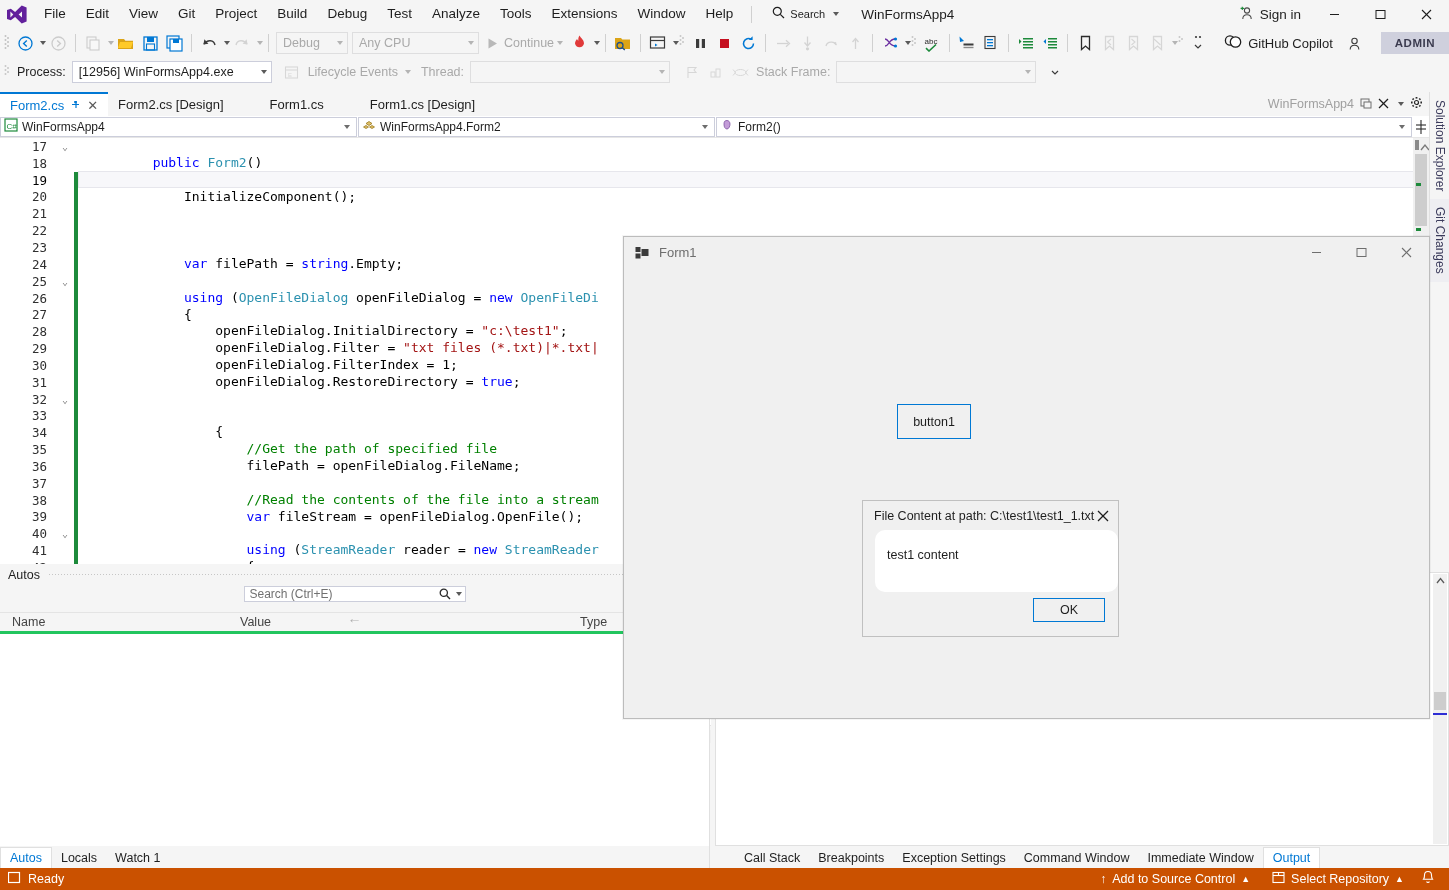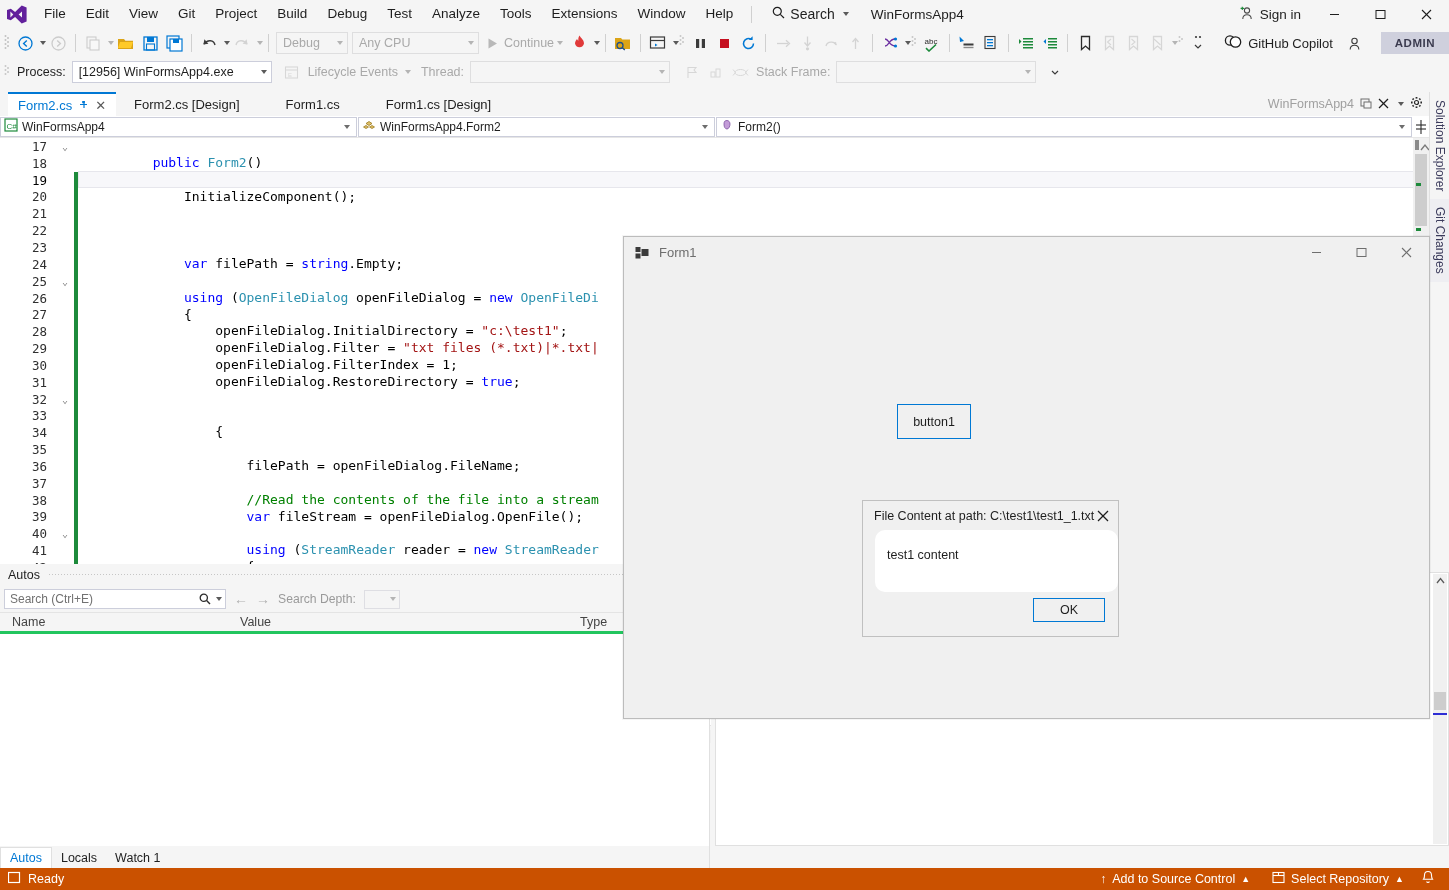--- a/index.html
+++ b/index.html
@@ -19,21 +19,21 @@
   #titlebar {
     height:28px; display:flex; align-items:center;
     background:#f5f5f5; position:relative;
   }
   #vs-logo { width:34px; height:28px; display:flex; align-items:center; justify-content:center; }
   .menu-item {
     padding:0 10px; height:28px; line-height:28px; font-size:13.5px; color:#1e1e1e;
     white-space:nowrap; cursor:default;
   }
   #search-box { display:flex; align-items:center; gap:5px; padding:0 8px 0 14px; height:28px; }
-  #search-box .lbl { font-size:14px; color:#1e1e1e;text-align:right; }
+  #search-box .lbl { font-size:11px; color:#1e1e1e;text-align:right; }
   #solution-name { padding:0 14px; font-size:13.5px; }
   #title-right { position:absolute; right:0; top:0; height:28px; display:flex; align-items:center; }
   #signin { display:flex; align-items:center; gap:6px; padding:0 10px; font-size:13.5px; }
   .wbtn { width:46px; height:28px; display:flex; align-items:center; justify-content:center; }
   .wbtn svg { display:block; }
 
   
   #toolbar1 {
     height:30px; display:flex; align-items:center; background:#f5f5f5;
     border-bottom:0px solid #e0e0e0; padding-left:4px; position:relative;
@@ -77,21 +77,21 @@
   }
   .vtab.alt { background:#eeeef2; }
 
   
   #editor-region { position:absolute; left:0; top:0; right:20px; bottom:121px; }
 
   
   #tabstrip { height:24px; display:flex; align-items:flex-end; background:#f5f5f5; position:relative; }
   .etab {
     height:24px; display:flex; align-items:center; gap:6px; padding:0 10px;
-    font-size:13px; color:#1e1e1e; background:#f5f5f5; white-space:nowrap;margin-left:8px;
+    font-size:13px; color:#1e1e1e; background:#f5f5f5; white-space:nowrap;
   }
   .etab.active { background:#fff; border-top:2px solid #0078d4; color:#0078d4; font-weight:normal; padding-top:0; }
   .etab.active .tl { color:#0078d4; }
   .tabx { font-size:13px; color:#5a5a5a; }
   #doc-group-right { position:absolute; right:0; bottom:0; height:24px; display:flex; align-items:center; gap:6px; padding:0 6px; }
   #doc-group-right .gname { font-size:12.5px; color:#a0a0a0; }
 
   
   #navbar { height:22px; display:flex; align-items:center; background:#fff; gap:0; border-bottom:1px solid #e6e6e6; }
   .nav-combo {
@@ -127,21 +127,21 @@
   #issues { display:flex; align-items:center; gap:5px; padding-left:14px; }
   .vsep { width:1px; height:16px; background:#dcdcdc; margin:0 10px; }
   #hscroll { flex:1; height:13px; background:#f0f0f0; display:flex; align-items:center; margin-right:2px; position:relative; }
   #hscroll .thumb { position:absolute; left:18px; width:200px; height:11px; background:#cdcdcd; }
 
   
   #bottom { position:absolute; left:0; right:0; bottom:0; height:121px; }
   #autos-panel { position:absolute; left:0; top:-183px; width:710px; bottom:0; background:#f5f5f5; border-right:1px solid #e0e0e0; }
   #autos-head { height:22px; display:flex; align-items:center; padding-left:8px; font-size:12.5px; position:relative; }
   .dots { flex:1; height:4px; margin:0 8px; background-image:radial-gradient(#c6c6c6 1px, transparent 1px); background-size:3px 3px; }
-  #autos-search { height:26px; display:flex; align-items:center; gap:8px; padding:0 4px; }
+  #autos-search { height:26px; display:flex; align-items:center; gap:8px; padding:0 4px;flex-direction:column; }
   #searchbox {
     width:222px; height:20px; border:1px solid #cccedb; background:#fff;
     display:flex; align-items:center; justify-content:space-between; padding:0 3px 0 5px; font-size:12px; color:#717171;
   }
   #autos-cols { height:22px; display:flex; align-items:center; background:#f5f5f5; border-top:1px solid #e4e4e4; border-bottom:3px solid #22c55e; font-size:12.5px; color:#444; }
   #autos-cols div { padding-left:12px; }
   #autos-body { position:absolute; left:0; right:0; top:70px; bottom:22px; background:#fff; }
   #autos-tabs { position:absolute; left:0; right:0; bottom:0; height:22px; display:flex; align-items:flex-end; background:#f5f5f5; }
   .btab { height:21px; padding:0 9px; display:flex; align-items:center; font-size:12.5px; color:#1e1e1e; }
   .btab.active { background:#fff; color:#0078d4; border-top:1px solid #e0e0e0; border-left:1px solid #e0e0e0; border-right:1px solid #e0e0e0; }
@@ -817,21 +817,21 @@
           <div class="cl"><span class="lnum">24</span><span class="fold"></span><span class="chg" style="background: rgb(29, 138, 59);"></span><span class="codetext"></span></div>
           <div class="cl"><span class="lnum">25</span><span class="fold">⌄</span><span class="chg" style="background: rgb(29, 138, 59);"></span><span class="codetext"><span class="n">            </span><span class="k">using</span><span class="n"> (</span><span class="t">OpenFileDialog</span><span class="n"> openFileDialog = </span><span class="k">new</span><span class="n"> </span><span class="t">OpenFileDi</span></span></div>
           <div class="cl"><span class="lnum">26</span><span class="fold"></span><span class="chg" style="background: rgb(29, 138, 59);"></span><span class="codetext"><span class="n">            {</span></span></div>
           <div class="cl"><span class="lnum">27</span><span class="fold"></span><span class="chg" style="background: rgb(29, 138, 59);"></span><span class="codetext"><span class="n">                openFileDialog.InitialDirectory = </span><span class="s">"c:\test1"</span><span class="n">;</span></span></div>
           <div class="cl"><span class="lnum">28</span><span class="fold"></span><span class="chg" style="background: rgb(29, 138, 59);"></span><span class="codetext"><span class="n">                openFileDialog.Filter = </span><span class="s">"txt files (*.txt)|*.txt|</span></span></div>
           <div class="cl"><span class="lnum">29</span><span class="fold"></span><span class="chg" style="background: rgb(29, 138, 59);"></span><span class="codetext"><span class="n">                openFileDialog.FilterIndex = </span><span class="n">1</span><span class="n">;</span></span></div>
           <div class="cl"><span class="lnum">30</span><span class="fold"></span><span class="chg" style="background: rgb(29, 138, 59);"></span><span class="codetext"><span class="n">                openFileDialog.RestoreDirectory = </span><span class="k">true</span><span class="n">;</span></span></div>
           <div class="cl"><span class="lnum">31</span><span class="fold"></span><span class="chg" style="background: rgb(29, 138, 59);"></span><span class="codetext"></span></div>
           <div class="cl"><span class="lnum">32</span><span class="fold">⌄</span><span class="chg" style="background: rgb(29, 138, 59);"></span></div>
           <div class="cl"><span class="lnum">33</span><span class="fold"></span><span class="chg" style="background: rgb(29, 138, 59);"></span><span class="codetext"><span class="n">                {</span></span></div>
-          <div class="cl"><span class="lnum">34</span><span class="fold"></span><span class="chg" style="background: rgb(29, 138, 59);"></span></div>
+          <div class="cl"><span class="lnum">34</span><span class="fold"></span><span class="chg" style="background: rgb(29, 138, 59);"></span><span class="codetext"><span class="n">                    </span><span class="c">//Get the path of specified file</span></span></div>
           <div class="cl"><span class="lnum">35</span><span class="fold"></span><span class="chg" style="background: rgb(29, 138, 59);"></span><span class="codetext"><span class="n">                    filePath = openFileDialog.FileName;</span></span></div>
           <div class="cl"><span class="lnum">36</span><span class="fold"></span><span class="chg" style="background: rgb(29, 138, 59);"></span><span class="codetext"></span></div>
           <div class="cl"><span class="lnum">37</span><span class="fold"></span><span class="chg" style="background: rgb(29, 138, 59);"></span><span class="codetext"><span class="n">                    </span><span class="c">//Read the contents of the file into a stream</span></span></div>
           <div class="cl"><span class="lnum">38</span><span class="fold"></span><span class="chg" style="background: rgb(29, 138, 59);"></span><span class="codetext"><span class="n">                    </span><span class="k">var</span><span class="n"> fileStream = openFileDialog.OpenFile();</span></span></div>
           <div class="cl"><span class="lnum">39</span><span class="fold"></span><span class="chg" style="background: rgb(29, 138, 59);"></span><span class="codetext"></span></div>
           <div class="cl"><span class="lnum">40</span><span class="fold">⌄</span><span class="chg" style="background: rgb(29, 138, 59);"></span><span class="codetext"><span class="n">                    </span><span class="k">using</span><span class="n"> (</span><span class="t">StreamReader</span><span class="n"> reader = </span><span class="k">new</span><span class="n"> </span><span class="t">StreamReader</span></span></div>
           <div class="cl"><span class="lnum">41</span><span class="fold"></span><span class="chg" style="background: rgb(29, 138, 59);"></span><span class="codetext"><span class="n">                    {</span></span></div>
           <div class="cl"><span class="lnum">42</span><span class="fold"></span><span class="chg" style="background: rgb(29, 138, 59);"></span><span class="codetext"><span class="n">                        fileContent = reader.ReadToEnd();</span></span></div>
           <div class="cl"><span class="lnum">43</span><span class="fold"></span><span class="chg" style="background: rgb(29, 138, 59);"></span><span class="codetext"><span class="n">                    }</span></span></div>
           <div class="cl"><span class="lnum">44</span><span class="fold"></span><span class="chg" style="background: rgb(29, 138, 59);"></span><span class="codetext"><span class="n">                }</span></span></div>
@@ -933,20 +933,28 @@
         <div id="out-vscroll">
           <div style="position:absolute;left:1px;top:1px;width:12px;height:11px;display:flex;align-items:center;justify-content:center">
               <svg width="9" height="7" viewBox="0 0 9 7">
                 <path d="M1 6 4.5 1.5 8 6" fill="none" stroke="#5a5a5a" stroke-width="1.3"></path>
               </svg>
             </div>
           <div class="thm"></div>
         </div>
         <div id="out-marker"></div>
       </div>
+      <div id="output-tabs">
+        <div class="btab">Call Stack</div>
+        <div class="btab">Breakpoints</div>
+        <div class="btab">Exception Settings</div>
+        <div class="btab">Command Window</div>
+        <div class="btab">Immediate Window</div>
+        <div class="btab active">Output</div>
+      </div>
     </div>
   </div>
 </div>
 
 <div id="form1">
   <div id="form1-title">
     <span style="padding-left:11px;display:flex;align-items:center">
       <svg width="14" height="14" viewBox="0 0 14 14">
           <rect x="0.5" y="1" width="5" height="5" fill="#3b3b3b"></rect>
           <rect x="6.5" y="3" width="7" height="7" fill="#3b3b3b"></rect>

